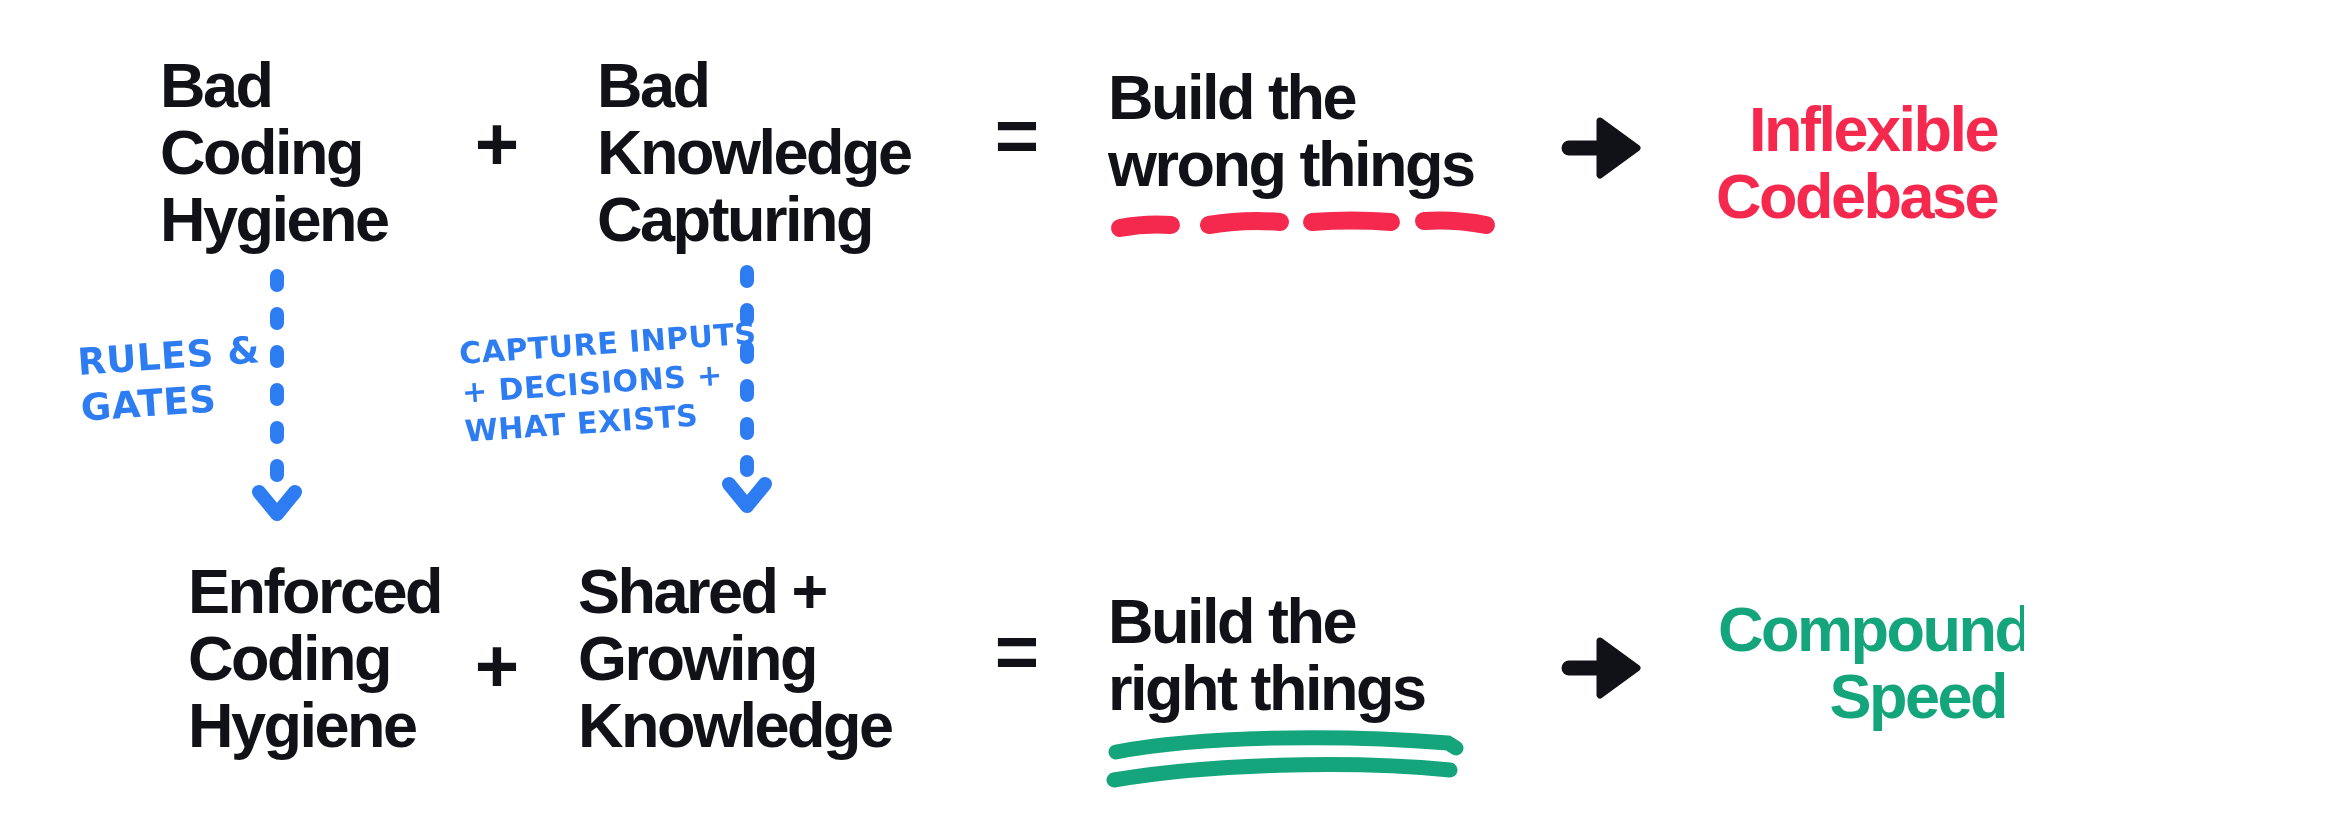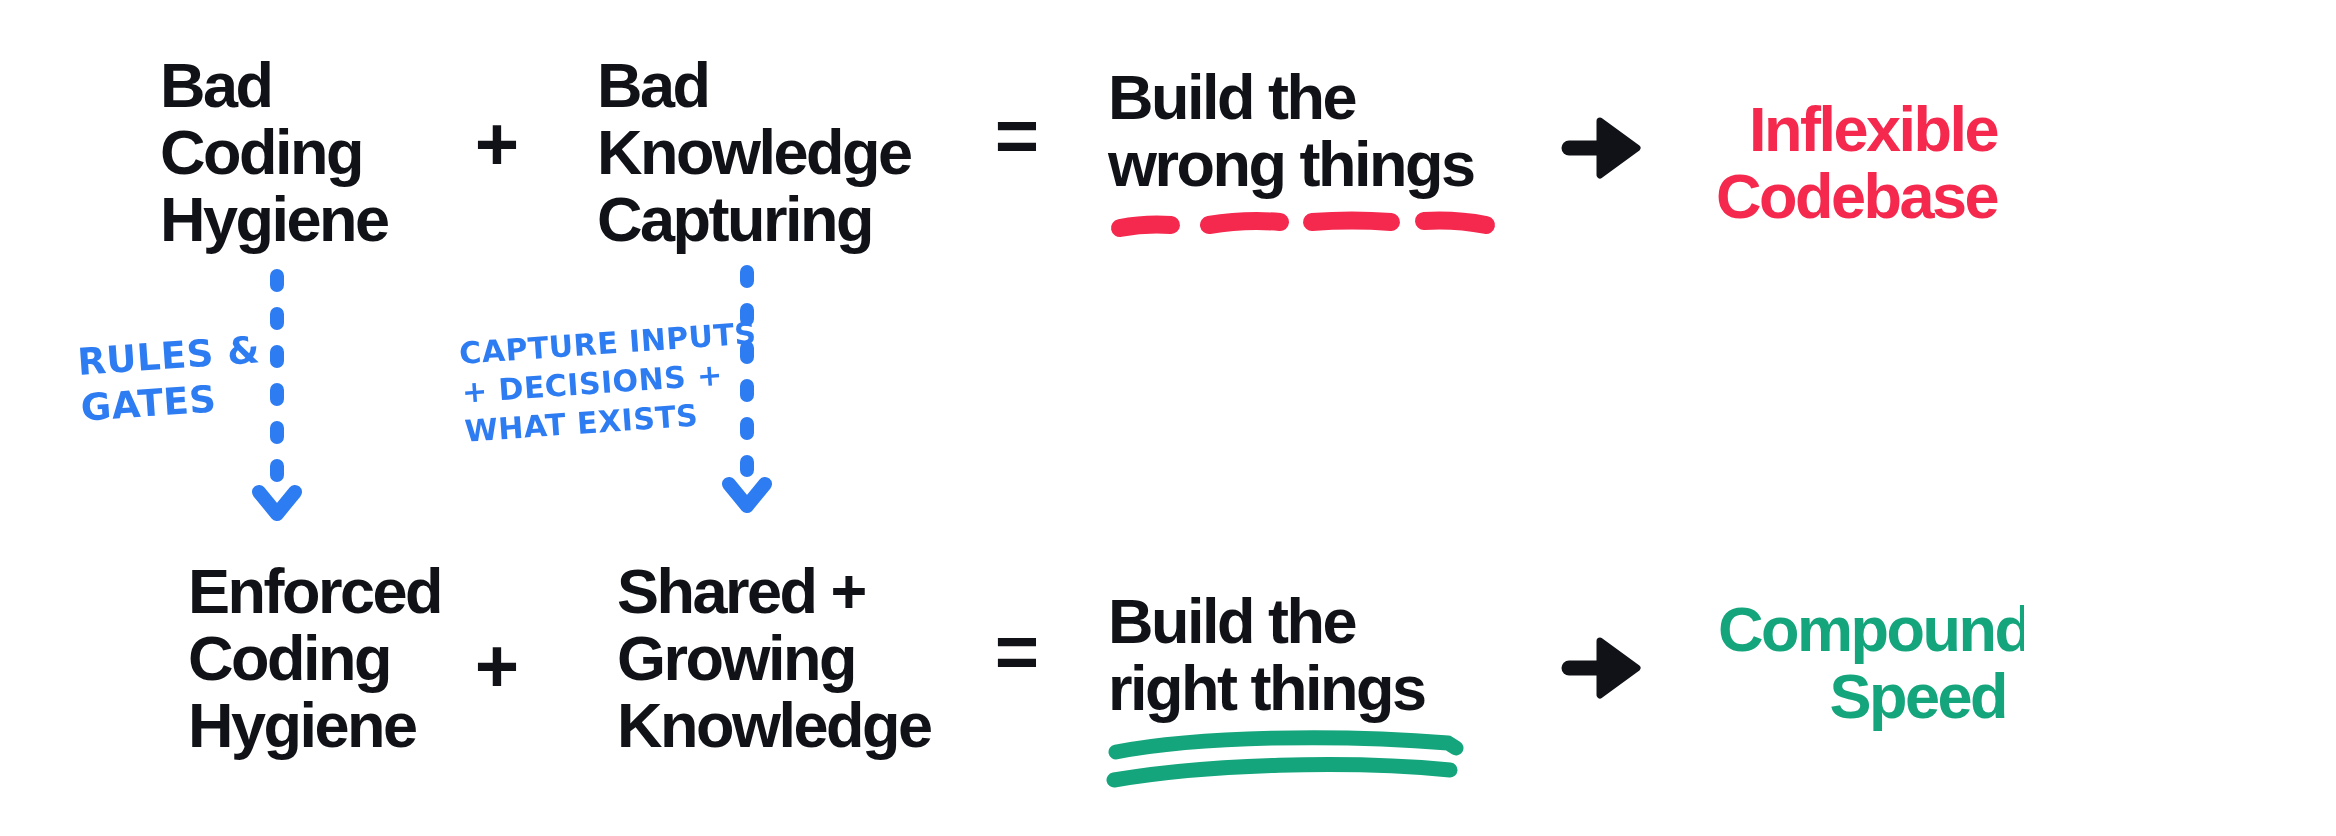--- a/index.html
+++ b/index.html
@@ -89,21 +89,21 @@
   <div class="abs hand hand-sm" style="left:458px;top:334px;">CAPTURE INPUTS
 + DECISIONS +
 WHAT EXISTS</div>
 
   <div class="abs big-text" style="left:152px;top:558px;margin-left:36px;">Enforced
 Coding
 Hygiene</div>
 
   <div class="abs op" style="left:452px;top:628px;">+</div>
 
-  <div class="abs big-text" style="left:617px;top:558px;">Shared +
+  <div class="abs big-text" style="left:578px;top:558px;">Shared +
 Growing
 Knowledge</div>
 
   <div class="abs op" style="left:972px;top:614px;">=</div>
 
   <div class="abs big-text" style="left:1108px;top:588px;">Build the
 right things</div>
 
   <svg class="abs" style="left:1108px;top:726px;color:var(--green);" width="360" height="64" viewBox="0 0 360 64" aria-hidden="true">
     <path d="M8 26 C 90 10, 230 8, 340 17 L 348 22" stroke="currentColor" stroke-width="15" fill="none" stroke-linecap="round"></path>

